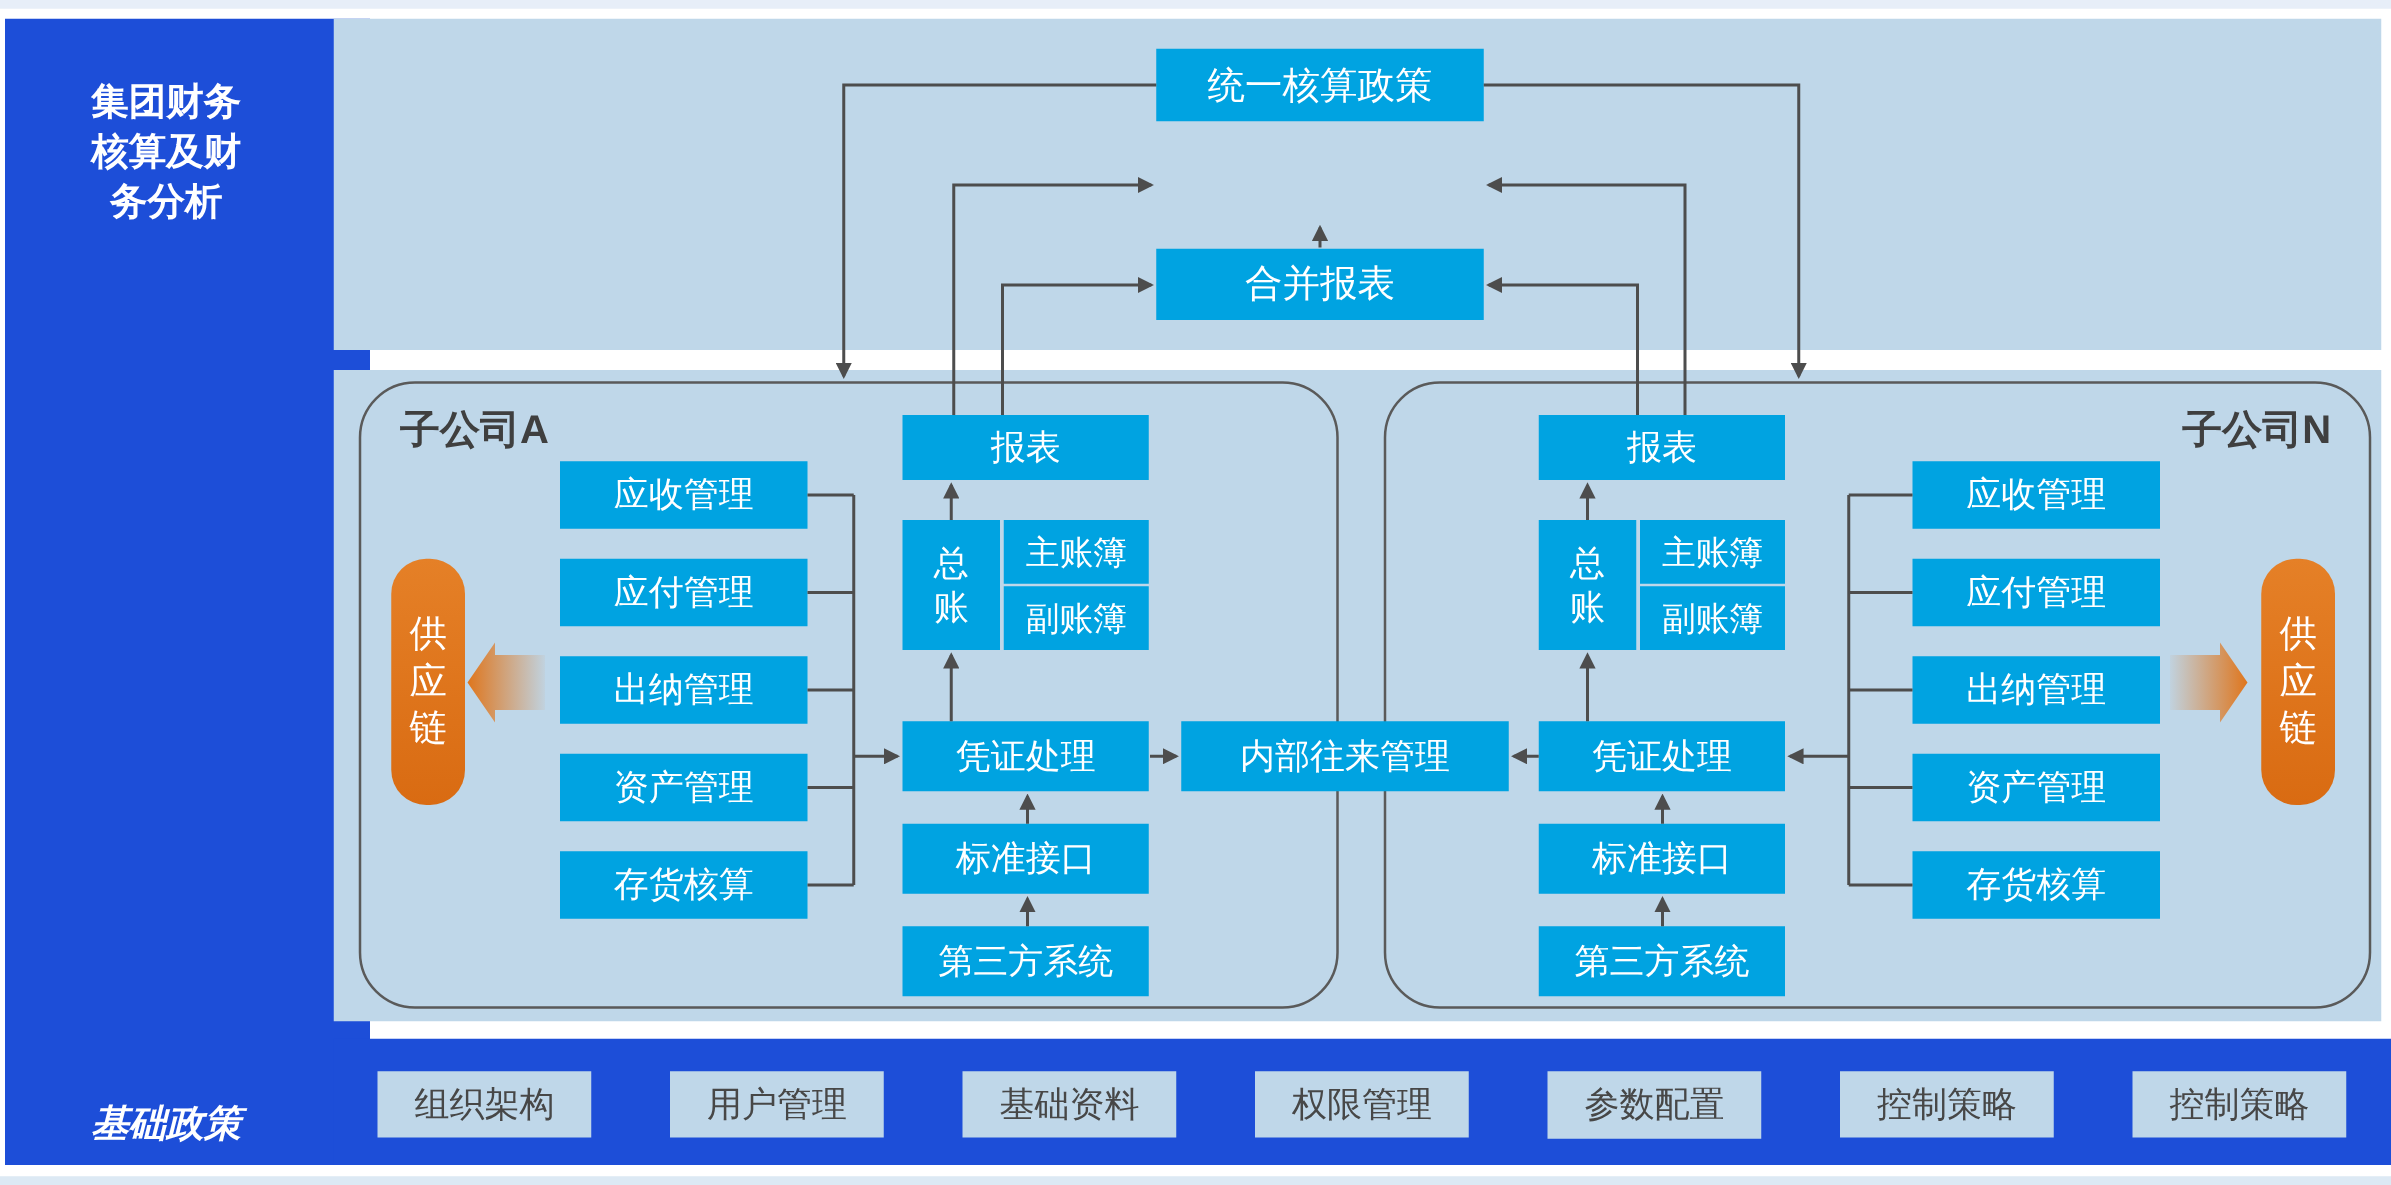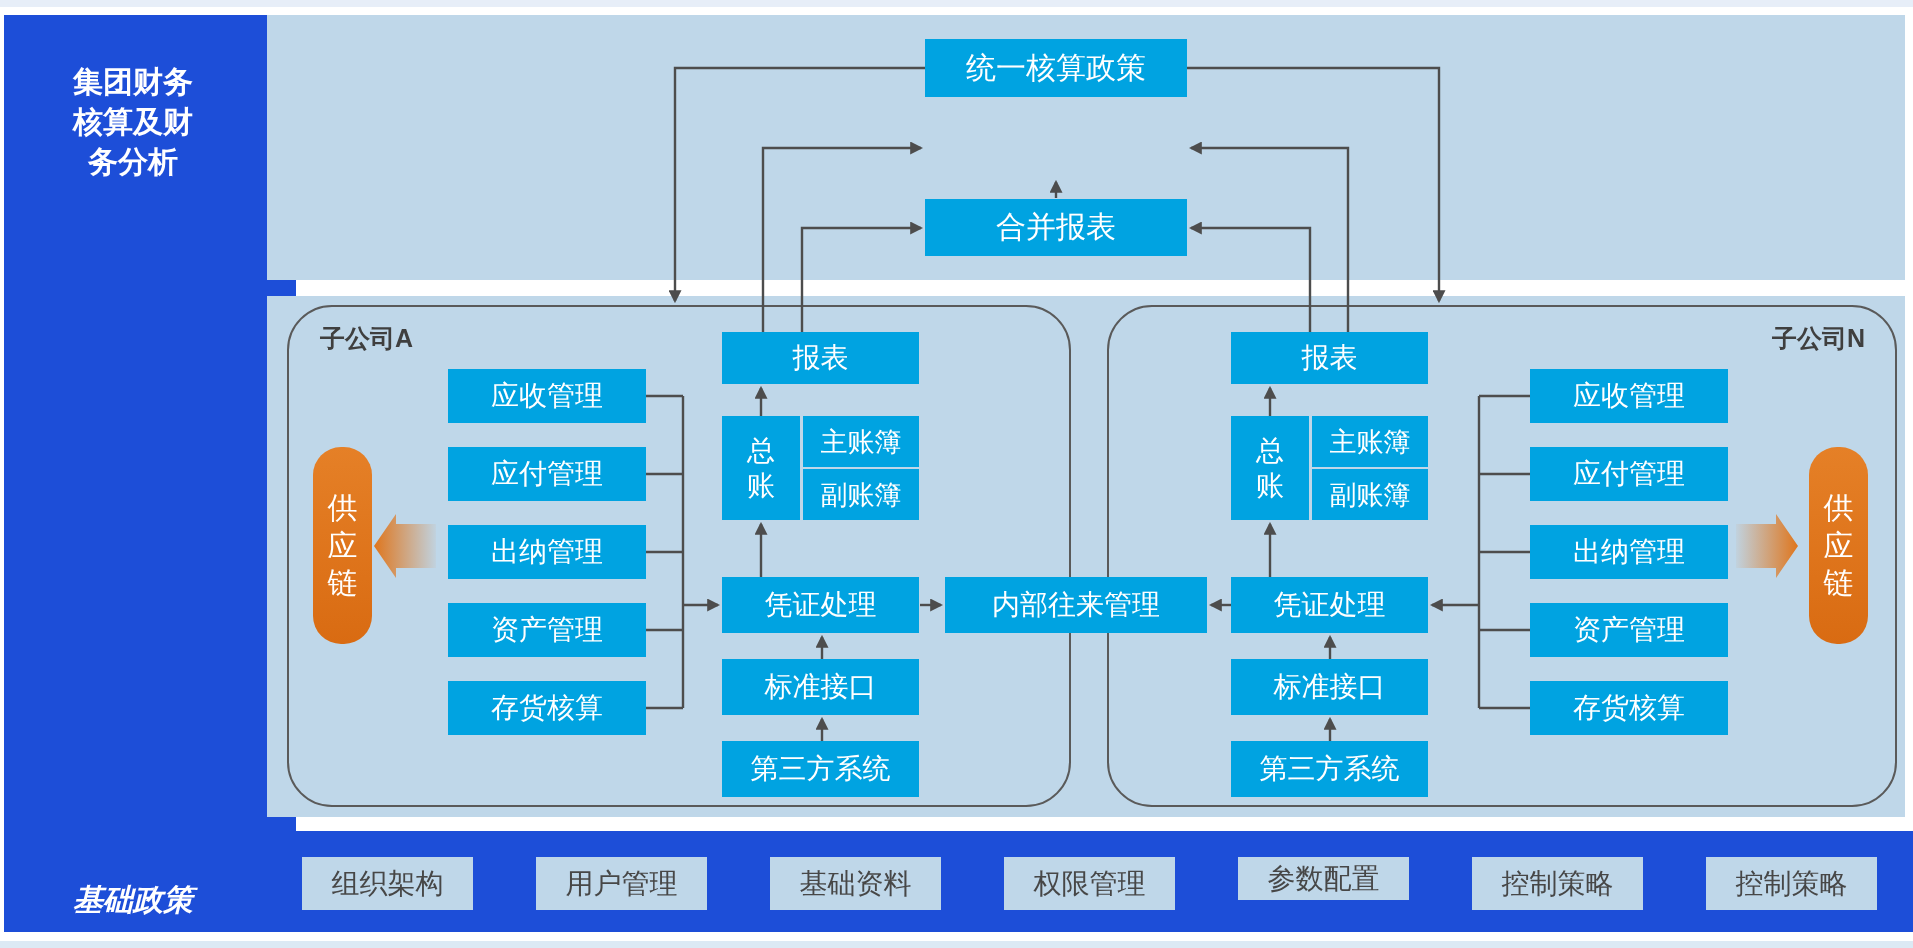--- a/index.html
+++ b/index.html
@@ -7,21 +7,21 @@
          font-family:"Liberation Sans","DejaVu Sans",sans-serif;}
   .strip{position:absolute;left:0;width:1913px;height:7px;background:#e7eef8;}
   .panel{position:absolute;background:#bfd7e9;}
   .bluebar{position:absolute;background:#1d4ed8;padding-left:42px;}
   .sidebar-label{position:absolute;left:4px;width:250px;color:#ffffff;font-weight:bold;
                  font-size:30px;line-height:40px;text-align:center;white-space:pre-line;}
   .bluebox{position:absolute;background:#00a3e1;color:#ffffff;display:flex;
            align-items:center;justify-content:center;font-size:28px;}
   .bluebox.big{font-size:30px;}
   .frame{position:absolute;border:2.5px solid #5a5a5a;border-radius:45px;}
-  .frame-label{position:absolute;color:#3f3f3f;font-weight:bold;font-size:25px;}
+  .frame-label{position:absolute;color:#3f3f3f;font-weight:bold;font-size:32px;}
   .stackchars{width:1em;line-height:1.25;word-break:break-all;text-align:center;}
   .orangebox{position:absolute;background:linear-gradient(#e58027,#d96b12);color:#fff;
              display:flex;align-items:center;justify-content:center;font-size:30px;border-radius:28px;}
   .lightbox{position:absolute;background:#bfd7e9;color:#474747;display:flex;
             align-items:center;justify-content:center;font-size:28px;}
   svg.overlay{position:absolute;left:0;top:0;pointer-events:none;}
 </style>
 </head>
 <body>
 
@@ -89,21 +89,21 @@
     <div class="stackchars">供应链</div>
   </div>
 
   <div class="bluebox" style="left:945px;top:577px;width:262px;height:56px;">内部往来管理</div>
 
   <div class="bluebar" style="left:267px;top:831px;width:1638px;height:101px;"></div>
   <div class="lightbox" style="left:302px;top:857px;width:171px;height:53px;">组织架构</div>
   <div class="lightbox" style="left:536px;top:857px;width:171px;height:53px;">用户管理</div>
   <div class="lightbox" style="left:770px;top:857px;width:171px;height:53px;">基础资料</div>
   <div class="lightbox" style="left:1004px;top:857px;width:171px;height:53px;">权限管理</div>
-  <div class="lightbox" style="left:1238px;top:857px;width:171px;height:43px;">参数配置</div>
+  <div class="lightbox" style="left:1238px;top:857px;width:171px;height:54px;">参数配置</div>
   <div class="lightbox" style="left:1472px;top:857px;width:171px;height:53px;">控制策略</div>
   <div class="lightbox" style="left:1706px;top:857px;width:171px;height:53px;">控制策略</div>
 
   <svg class="overlay" width="1913" height="948" viewBox="0 0 1913 948">
     <defs>
       <marker id="ah" viewBox="0 0 12 12" refX="10" refY="6" markerWidth="13" markerHeight="13" markerUnits="userSpaceOnUse" orient="auto">
         <path d="M0,0 L12,6 L0,12 Z" fill="#4d4d4d"></path>
       </marker>
       <linearGradient id="gradL" x1="0" y1="0" x2="1" y2="0">
         <stop offset="0" stop-color="#df761d"></stop>

